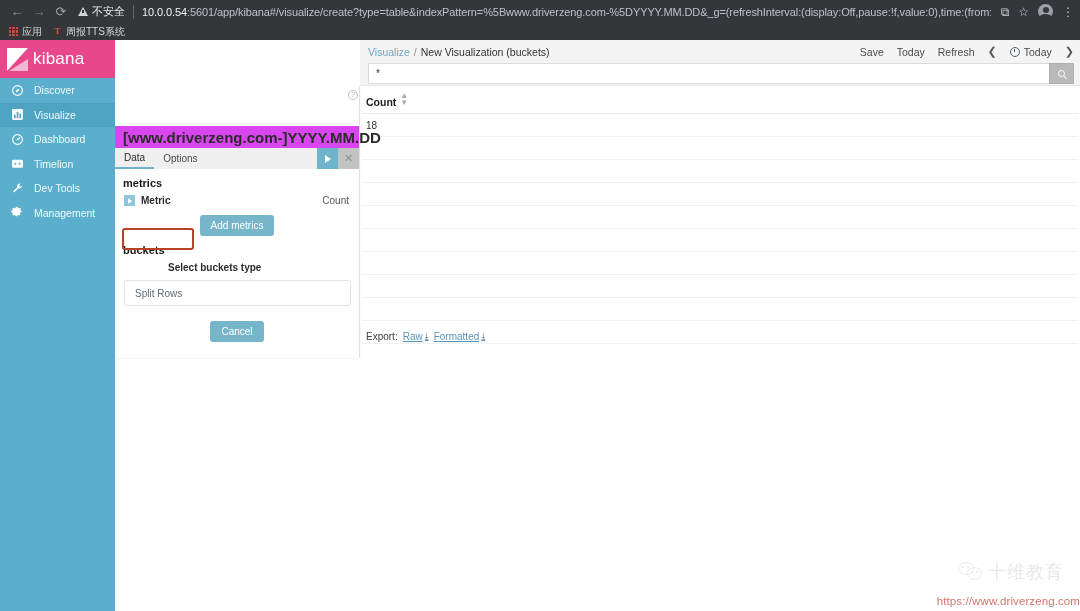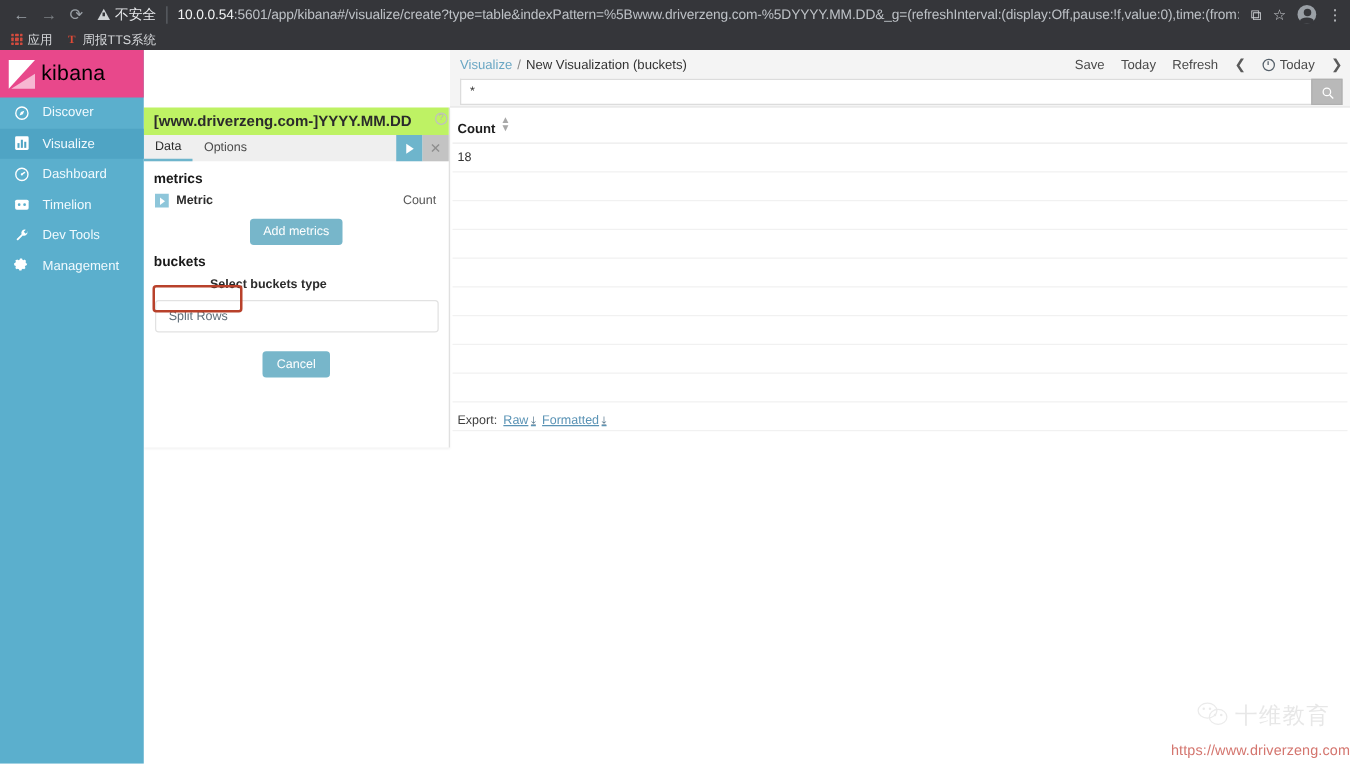--- a/index.html
+++ b/index.html
@@ -169,21 +169,21 @@
     border-left: 21px solid #fff;
     border-bottom: 23px solid transparent;
   }
   .kb-mark .m2 {
     left: 2px; top: 11px;
     width: 0; height: 0;
     border-right: 19px solid #f7b7d2;
     border-top: 12px solid transparent;
   }
   .kb-word {
-    color: #000000;
+    color: #ffffff;
     font-size: 17px;
     letter-spacing: 0.2px;
   }
   .nav-item {
     height: 24.5px;
     display: flex;
     align-items: center;
     padding-left: 11px;
     gap: 10px;
     color: #f1fafe;
@@ -206,27 +206,28 @@
     background: #fff;
     border-right: 1px solid #e0e0e0;
     position: relative;
     z-index: 4;
     margin-top: 46px;
     height: 272px;
     box-shadow: 0 1px 2px rgba(0,0,0,0.06);
   }
   .idx-bar {
     height: 22px;
-    background: #bef264;
+    background: #d946ef;
     display: flex;
     align-items: center;
     padding: 0 8px;
     color: #2b2b2b;
-    font-size: 12px;
+    font-size: 15px;
     font-weight: bold;
+    margin-top: 40px;
   }
   .tabs-bar {
     height: 21px;
     background: #efefef;
     display: flex;
     align-items: stretch;
     position: relative;
   }
   .tab {
     padding: 0 9px;

